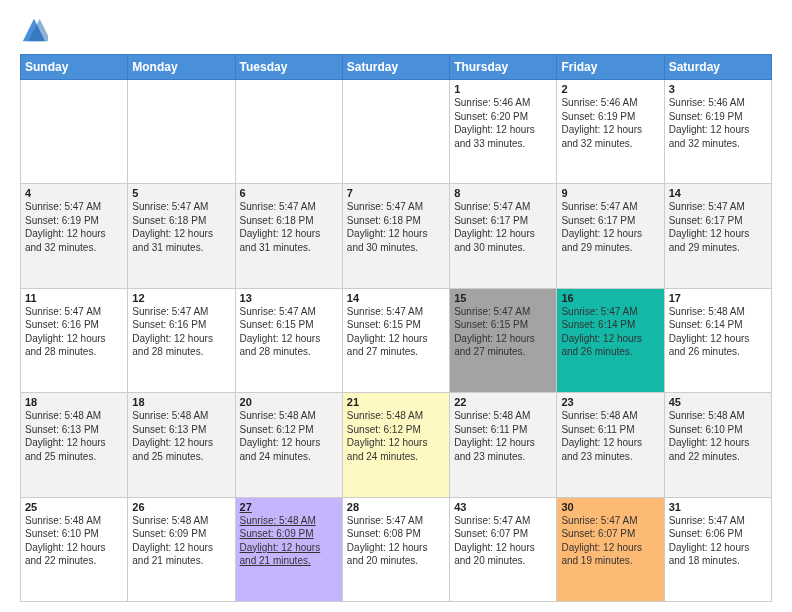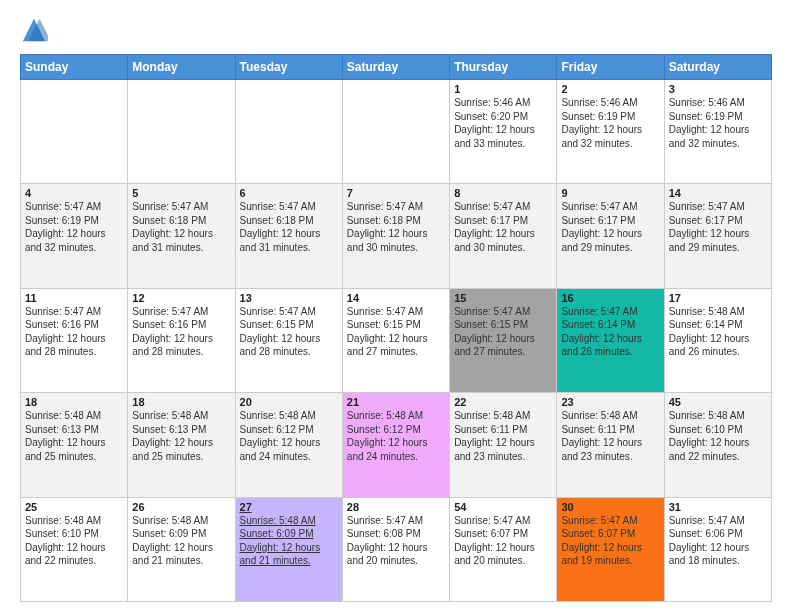--- a/index.html
+++ b/index.html
@@ -293,21 +293,21 @@
 Daylight: 12 hours
 and 25 minutes.</div>
             </td>
             <td style="background-color: rgb(242, 242, 242);">
               <span class="day-num">20</span>
               <div class="day-info" style="white-space: pre-line;">Sunrise: 5:48 AM
 Sunset: 6:12 PM
 Daylight: 12 hours
 and 24 minutes.</div>
             </td>
-            <td style="background-color: #f0abfc;">
+            <td style="background-color: #fef9c3;">
               <span class="day-num">21</span>
               <div class="day-info" style="white-space: pre-line;">Sunrise: 5:48 AM
 Sunset: 6:12 PM
 Daylight: 12 hours
 and 24 minutes.</div>
             </td>
             <td style="background-color: rgb(242, 242, 242);">
               <span class="day-num">22</span>
               <div class="day-info" style="white-space: pre-line;">Sunrise: 5:48 AM
 Sunset: 6:11 PM
@@ -352,27 +352,27 @@
 and 21 minutes.</div>
             </td>
             <td style="background-color: rgb(255, 255, 255);">
               <span class="day-num">28</span>
               <div class="day-info" style="white-space: pre-line;">Sunrise: 5:47 AM
 Sunset: 6:08 PM
 Daylight: 12 hours
 and 20 minutes.</div>
             </td>
             <td style="background-color: rgb(255, 255, 255);">
-              <span class="day-num">54</span>
+              <span class="day-num">43</span>
               <div class="day-info" style="white-space: pre-line;">Sunrise: 5:47 AM
 Sunset: 6:07 PM
 Daylight: 12 hours
 and 20 minutes.</div>
             </td>
-            <td style="background-color: #f97316;">
+            <td style="background-color: #fdba74;">
               <span class="day-num">30</span>
               <div class="day-info" style="white-space: pre-line;">Sunrise: 5:47 AM
 Sunset: 6:07 PM
 Daylight: 12 hours
 and 19 minutes.</div>
             </td>
             <td style="background-color: rgb(255, 255, 255);">
               <span class="day-num">31</span>
               <div class="day-info" style="white-space: pre-line;">Sunrise: 5:47 AM
 Sunset: 6:06 PM

